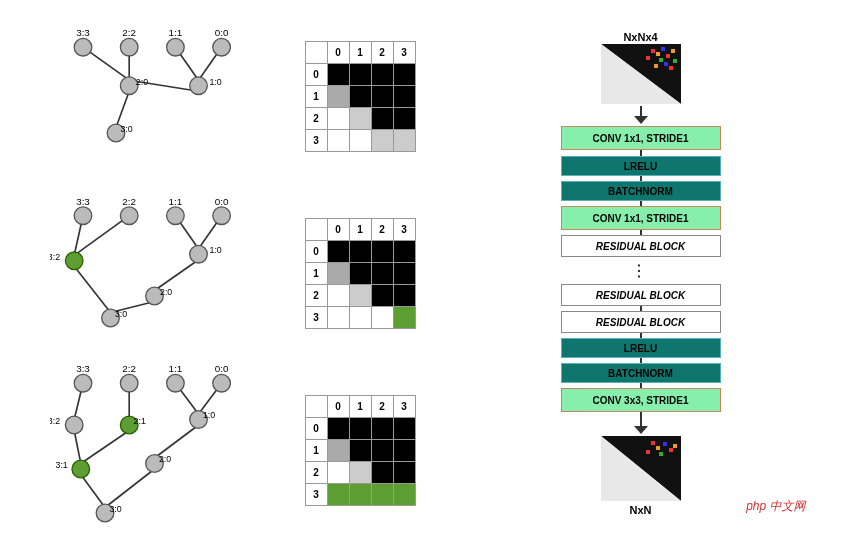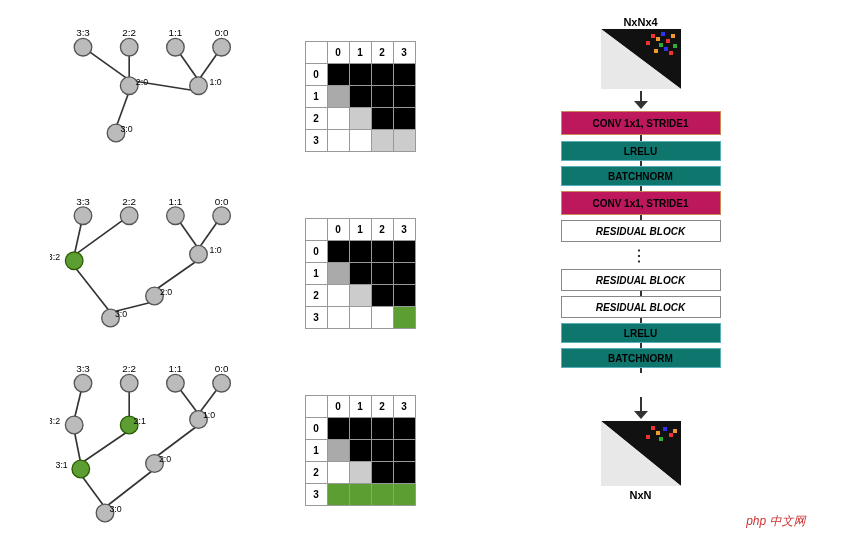--- a/index.html
+++ b/index.html
@@ -73,33 +73,33 @@
       flex: 1;
       position: relative;
       display: flex;
       flex-direction: column;
       align-items: center;
     }
     .nn-diagram {
       position: relative;
       width: 340px;
       height: 526px;
-      margin: 1px auto;
+      margin: 16px auto;
     }
     .nn-block {
       position: absolute;
       text-align: center;
       font-size: 10px;
       font-weight: bold;
       display: flex;
       align-items: center;
       justify-content: center;
       border: 1px solid #999;
     }
-    .block-peach { background: #be185d; border-color: #c8885a; }
+    .block-peach { background: #86efac; border-color: #c8885a; }
     .block-cyan { background: #0f766e; border-color: #5ab0b8; }
     .block-white { background: #fff; border-color: #888; font-style: italic; }
 
     .nn-label {
       position: absolute;
       text-align: center;
       font-size: 11px;
       font-weight: bold;
     }
   </style>
@@ -396,20 +396,21 @@
       <div style="position:absolute; top:307px; left:50%; transform:translateX(-50%); width:2px; height:5px; background:#333;"></div>
 
       <div class="nn-block block-cyan" style="position:absolute; top:312px; left:calc(50% - 80px); width:160px; height:20px; font-size:10px; font-weight:bold;">LRELU</div>
 
       <div style="position:absolute; top:332px; left:50%; transform:translateX(-50%); width:2px; height:5px; background:#333;"></div>
 
       <div class="nn-block block-cyan" style="position:absolute; top:337px; left:calc(50% - 80px); width:160px; height:20px; font-size:10px; font-weight:bold;">BATCHNORM</div>
 
       <div style="position:absolute; top:357px; left:50%; transform:translateX(-50%); width:2px; height:5px; background:#333;"></div>
 
+      <div class="nn-block block-peach" style="position:absolute; top:362px; left:calc(50% - 80px); width:160px; height:24px; font-size:10px; font-weight:bold;">CONV 3x3, STRIDE1</div>
 
       <div style="position:absolute; top:386px; left:50%; transform:translateX(-50%); width:2px; height:16px; background:#333;"></div>
       <div style="position:absolute; top:400px; left:50%; transform:translateX(-7px); width:0; height:0; border-left:7px solid transparent; border-right:7px solid transparent; border-top:8px solid #333;"></div>
 
       <div style="position:absolute; top:410px; left:50%; transform:translateX(-50%);">
         <svg width="80" height="65">
           <polygon points="0,0 80,0 80,65" fill="#111"></polygon>
           <polygon points="0,0 0,65 80,65" fill="#e8e8e8"></polygon>
 
           <rect x="50" y="5" width="4" height="4" fill="#e33"></rect>

